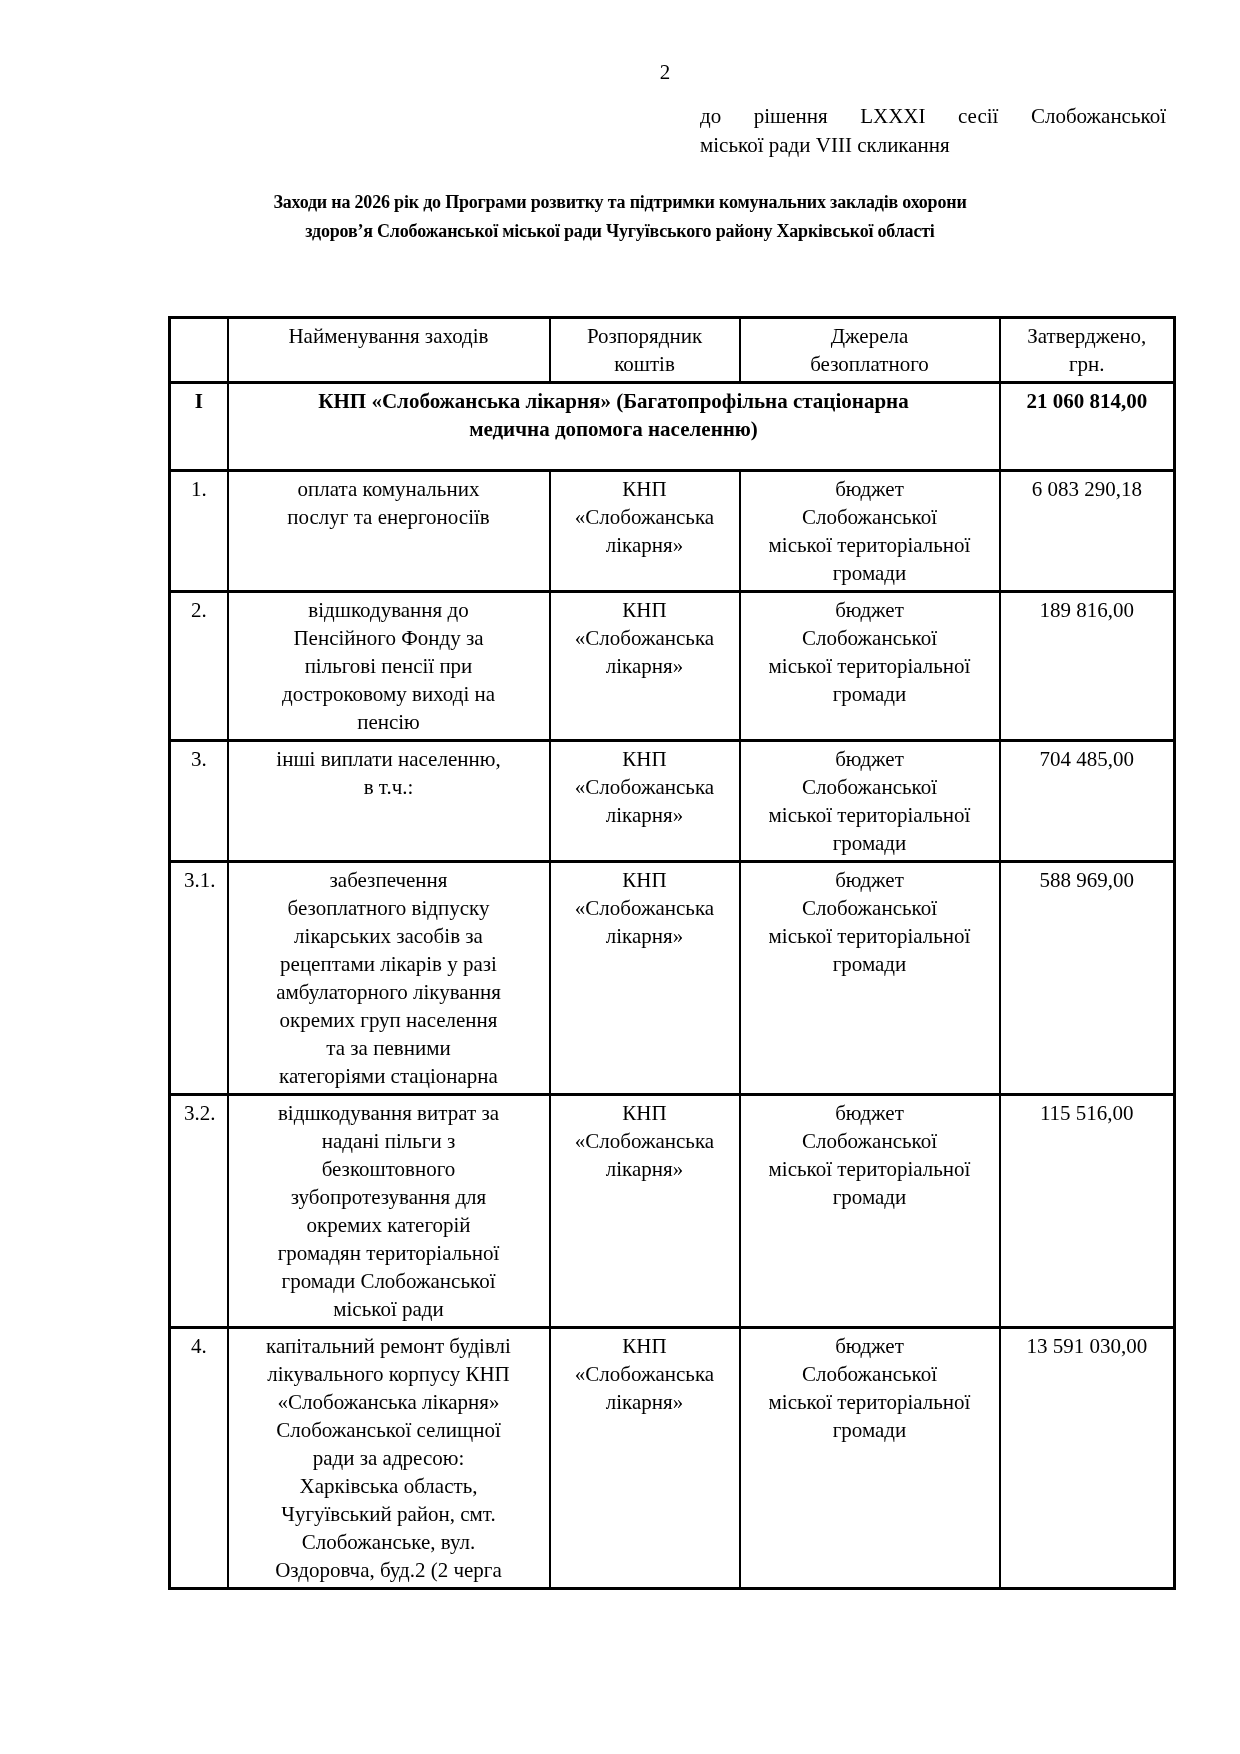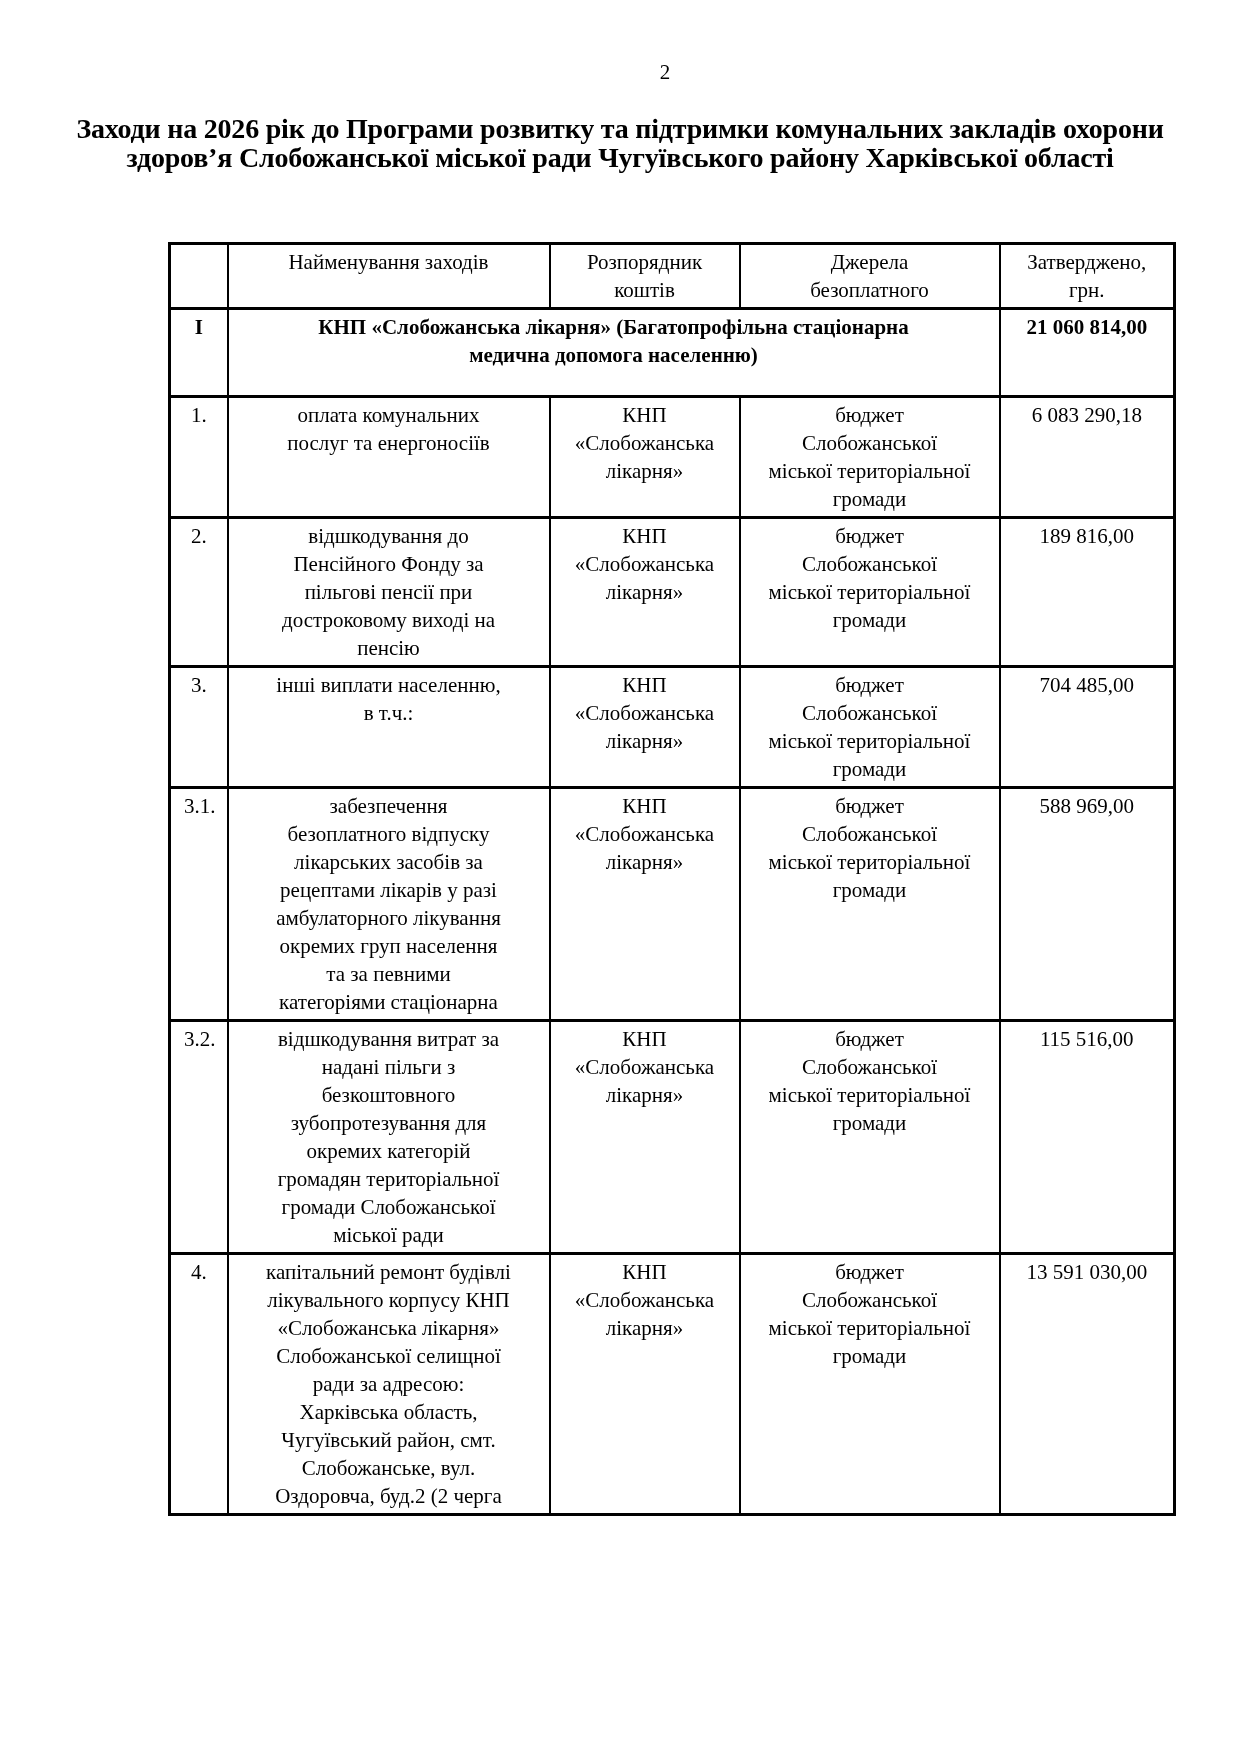--- a/index.html
+++ b/index.html
@@ -28,21 +28,21 @@
     margin-left: 700px;
     width: 466px;
     line-height: 29px;
   }
   .appendix-line { white-space: pre-wrap; }
   .appendix-line.justified { text-align: justify; text-align-last: justify; }
   .doc-title {
     margin-top: 28px;
     text-align: center;
     font-weight: bold;
-    font-size: 28px;
+    font-size: 18px;
     line-height: 29px;
     letter-spacing: -0.2px;
     padding: 0 60px;
   }
   .measures-table {
     margin-top: 70px;
     margin-left: 168px;
     border-collapse: collapse;
     table-layout: fixed;
     width: 1005px;
@@ -71,20 +71,22 @@
   .section-row .cell-merged { height: 88px; font-family: Liberation Serif, serif; }
 </style>
 </head>
 <body>
 
 <div class="page">
 
   <div class="page-number">2</div>
 
   <div class="appendix">
+    <div class="appendix-line justified">до рішення LXXXI сесії Слобожанської</div>
+    <div class="appendix-line">міської ради VIII скликання</div>
   </div>
 
   <div class="doc-title">
     <div>Заходи на 2026 рік до Програми розвитку та підтримки комунальних закладів охорони</div>
     <div>здоров’я Слобожанської міської ради Чугуївського району Харківської області</div>
   </div>
 
   <table class="measures-table">
     <colgroup>
       <col class="c-num">

